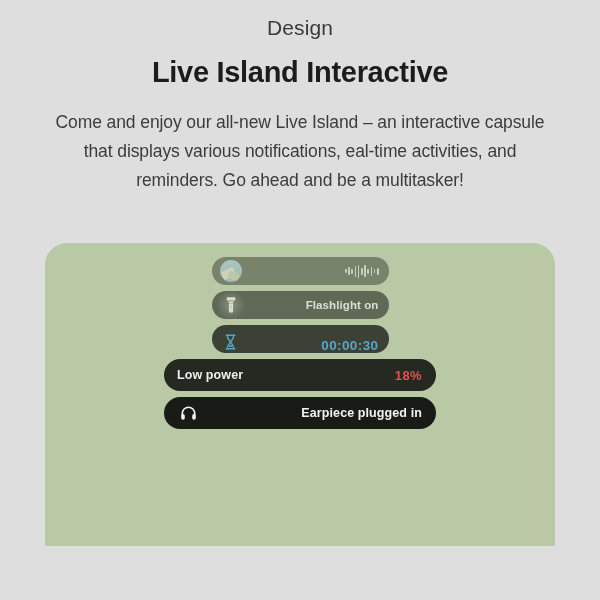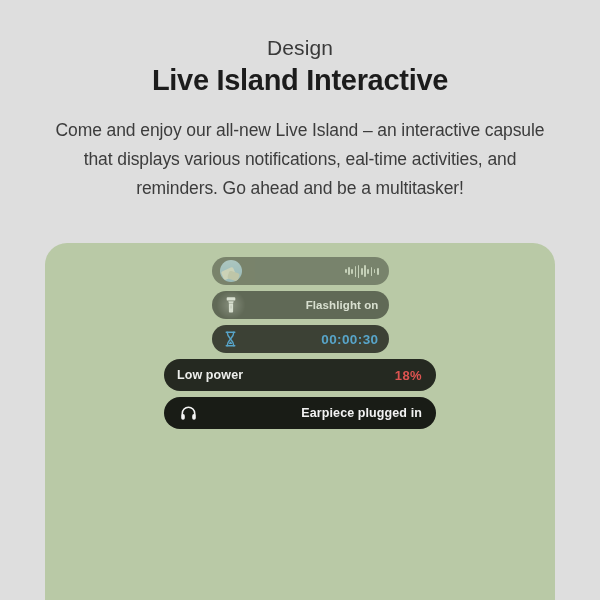--- a/index.html
+++ b/index.html
@@ -13,58 +13,59 @@
   body {
     background: #dedede;
     font-family: "Liberation Sans", sans-serif;
     color: #2b2b2b;
     position: relative;
   }
 
   
   .header {
     width: 100%;
-    padding-top: 34px;
+    padding-top: 14px;
     text-align: center;
   }
 
   .eyebrow {
     font-size: 21px;
     font-weight: 400;
     color: #3a3a3a;
     letter-spacing: 0.1px;
     line-height: 28px;
   }
 
   .headline {
     font-size: 29px;
     font-weight: 700;
     color: #1c1c1c;
     letter-spacing: -0.3px;
+    margin-top: 12px;
     line-height: 36px;
     text-align: center;
   }
 
   .body-copy {
     width: 500px;
     margin: 18px auto 13px auto;
     font-size: 17.5px;
     font-weight: 400;
     line-height: 29px;
     color: #3c3c3c;
     letter-spacing: -0.1px;
   }
 
   
   .card {
     position: absolute;
     left: 45px;
     top: 243px;
     width: 510px;
-    height: 357px;
+    height: 303px;
     background: #b9c9a6;
     border-radius: 22px 22px 0 0;
     overflow: hidden;
   }
 
   
   .capsule-stack {
     position: absolute;
     left: 0;
     top: 0;
@@ -93,21 +94,21 @@
   }
   
   .capsule.lg {
     width: 272px;
     height: 32px;
     padding: 0 14px 0 13px;
   }
 
   .capsule.faded-1 { opacity: 0.40; }
   .capsule.faded-2 { opacity: 0.55; }
-  .capsule.faded-3 { opacity: 0.78; }
+  .capsule.faded-3 { opacity: 0.78; align-items: flex-end; }
   .capsule.faded-4 { opacity: 0.92; }
   .capsule.faded-5 { opacity: 1; gap: 20px; }
 
   .cap-label {
     font-size: 11.5px;
     font-weight: 600;
     letter-spacing: 0.1px;
     white-space: nowrap;
   }
   .capsule.lg .cap-label { font-size: 12.5px; }

